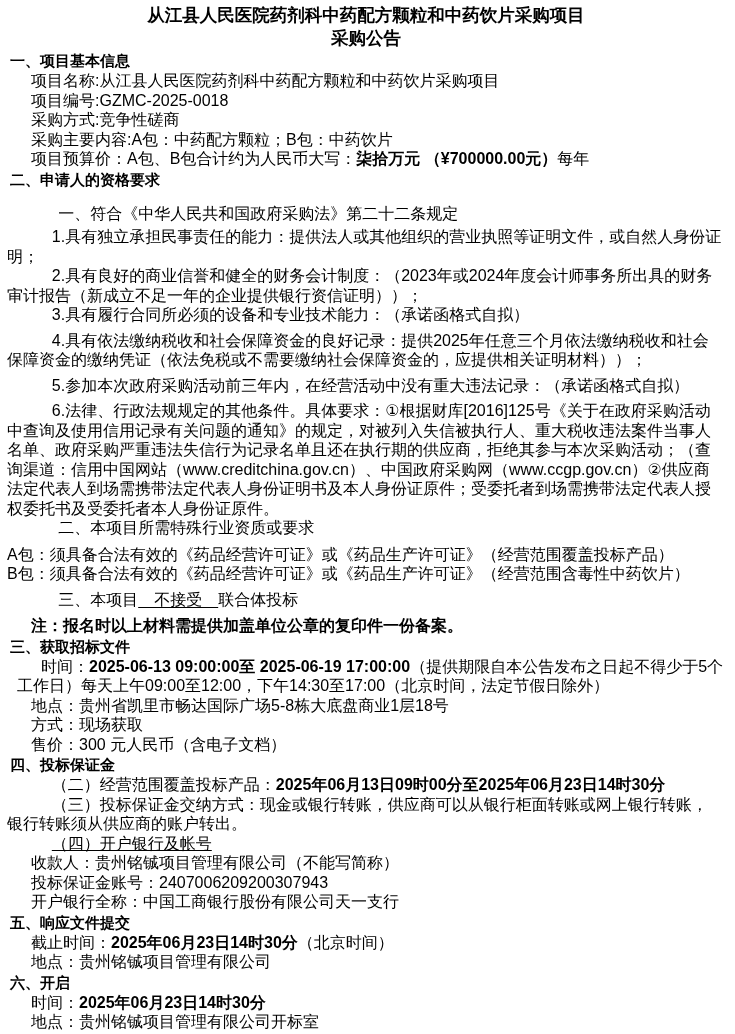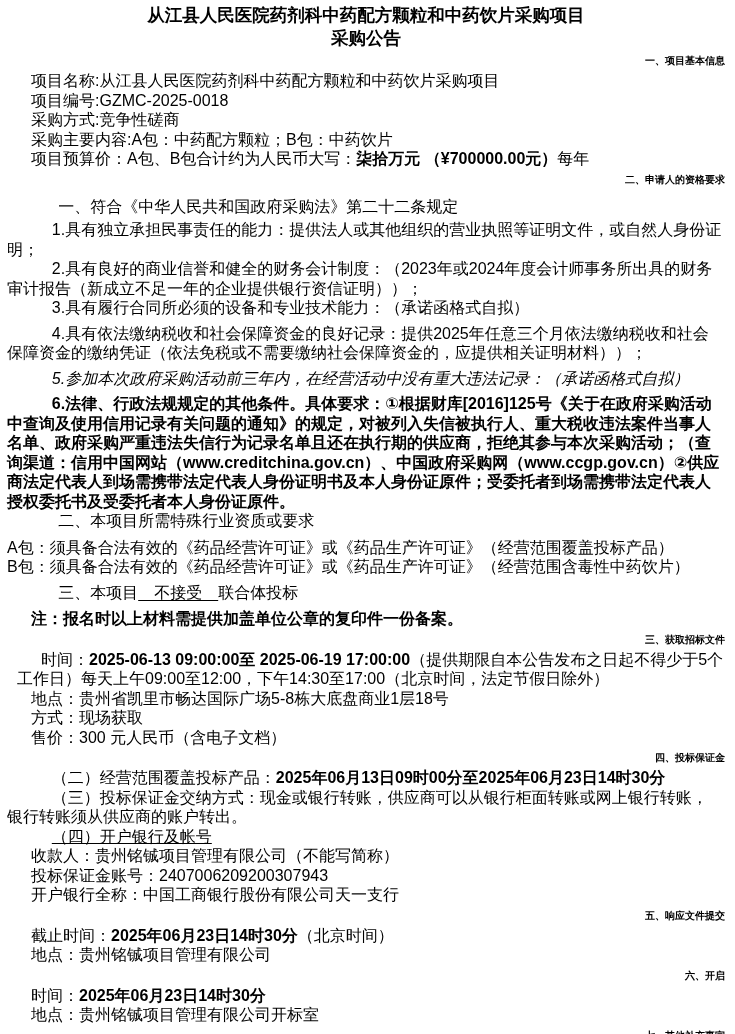--- a/index.html
+++ b/index.html
@@ -5,23 +5,22 @@
   html,body{margin:0;padding:0;}
   body{
     width:735px;height:1034px;overflow:hidden;background:#ffffff;color:#000000;
     font-family:"Liberation Sans","DejaVu Sans",sans-serif;
   }
   .page{width:735px;height:1034px;box-sizing:border-box;padding:4px 10px 0 7px;}
   .doc-title{
     text-align:center;font-weight:bold;font-size:17.5px;line-height:23px;
   }
   .sec-heading{
-    font-weight:bold;font-size:10px;line-height:20px;margin:1px 0 0 0;
+    font-weight:bold;font-size:15px;line-height:20px;margin:1px 0 0 0;
     text-indent:0.2em;
-    text-align:right;
   }
   .para{
     margin:0;font-size:16px;line-height:19.5px;max-width:716px;
   }
   .para .b{font-weight:bold;}
   .para .u{text-decoration:underline;text-underline-offset:2px;}
   .para.bold-all{font-weight:bold;}
 </style>
 </head>
 <body>
@@ -33,27 +32,27 @@
       <div>
         <div class="sec-heading">一、项目基本信息</div>
         <p class="para" style="text-indent: 1.5em;"><span>项目名称:从江县人民医院药剂科中药配方颗粒和中药饮片采购项目</span></p>
         <p class="para" style="text-indent: 1.5em;"><span>项目编号:GZMC-2025-0018</span></p>
         <p class="para" style="text-indent: 1.5em;"><span>采购方式:竞争性磋商</span></p>
         <p class="para" style="text-indent: 1.5em;"><span>采购主要内容:A包：中药配方颗粒；B包：中药饮片</span></p>
         <p class="para" style="text-indent: 1.5em;"><span>项目预算价：A包、B包合计约为人民币大写：</span><span class="b">柒拾万元 （¥700000.00元）</span><span>每年</span></p>
       </div>
       <div>
         <div class="sec-heading">二、申请人的资格要求</div>
-        <p class="para" style="text-indent: 3.2em; margin-top: 7px;"><span>一、符合《中华人民共和国政府采购法》第二十二条规定</span></p>
+        <p class="para" style="text-indent: 3.2em; margin-top: 14px;"><span>一、符合《中华人民共和国政府采购法》第二十二条规定</span></p>
         <p class="para" style="text-indent: 2.8em; margin-top: 4px;"><span>1.具有独立承担民事责任的能力：提供法人或其他组织的营业执照等证明文件，或自然人身份证明；</span></p>
         <p class="para" style="text-indent: 2.8em;"><span>2.具有良好的商业信誉和健全的财务会计制度：（2023年或2024年度会计师事务所出具的财务审计报告（新成立不足一年的企业提供银行资信证明））；</span></p>
         <p class="para" style="text-indent: 2.8em;"><span>3.具有履行合同所必须的设备和专业技术能力：（承诺函格式自拟）</span></p>
         <p class="para" style="text-indent: 2.8em; margin-top: 6px;"><span>4.具有依法缴纳税收和社会保障资金的良好记录：提供2025年任意三个月依法缴纳税收和社会保障资金的缴纳凭证（依法免税或不需要缴纳社会保障资金的，应提供相关证明材料））；</span></p>
-        <p class="para" style="text-indent: 2.8em; margin-top: 6px; font-style: italic;"><span>5.参加本次政府采购活动前三年内，在经营活动中没有重大违法记录：（承诺函格式自拟）</span></p>
-        <p class="para" style="text-indent: 2.8em; margin-top: 6px; font-weight: bold;"><span>6.法律、行政法规规定的其他条件。具体要求：①根据财库[2016]125号《关于在政府采购活动中查询及使用信用记录有关问题的通知》的规定，对被列入失信被执行人、重大税收违法案件当事人名单、政府采购严重违法失信行为记录名单且还在执行期的供应商，拒绝其参与本次采购活动；（查询渠道：信用中国网站（www.creditchina.gov.cn）、中国政府采购网（www.ccgp.gov.cn）②供应商法定代表人到场需携带法定代表人身份证明书及本人身份证原件；受委托者到场需携带法定代表人授权委托书及受委托者本人身份证原件。</span></p>
+        <p class="para" style="text-indent: 2.8em; margin-top: 6px;"><span>5.参加本次政府采购活动前三年内，在经营活动中没有重大违法记录：（承诺函格式自拟）</span></p>
+        <p class="para" style="text-indent: 2.8em; margin-top: 6px;"><span>6.法律、行政法规规定的其他条件。具体要求：①根据财库[2016]125号《关于在政府采购活动中查询及使用信用记录有关问题的通知》的规定，对被列入失信被执行人、重大税收违法案件当事人名单、政府采购严重违法失信行为记录名单且还在执行期的供应商，拒绝其参与本次采购活动；（查询渠道：信用中国网站（www.creditchina.gov.cn）、中国政府采购网（www.ccgp.gov.cn）②供应商法定代表人到场需携带法定代表人身份证明书及本人身份证原件；受委托者到场需携带法定代表人授权委托书及受委托者本人身份证原件。</span></p>
         <p class="para" style="text-indent: 3.2em; "><span>二、本项目所需特殊行业资质或要求</span></p>
         <p class="para" style="text-indent: 0em; margin-top: 7px;"><span>A包：须具备合法有效的《药品经营许可证》或《药品生产许可证》（经营范围覆盖投标产品）</span></p>
         <p class="para" style="text-indent: 0em;"><span>B包：须具备合法有效的《药品经营许可证》或《药品生产许可证》（经营范围含毒性中药饮片）</span></p>
         <p class="para" style="text-indent: 3.2em; margin-top: 6px;"><span>三、本项目</span><span class="u">　不接受　</span><span>联合体投标</span></p>
         <p class="para bold-all" style="text-indent: 1.5em; margin-top: 7px;"><span>注：报名时以上材料需提供加盖单位公章的复印件一份备案。</span></p>
       </div>
       <div>
         <div class="sec-heading">三、获取招标文件</div>
         <p class="para" style="text-indent: 1.5em; margin-left: 10px;"><span>时间：</span><span class="b">2025-06-13 09:00:00至 2025-06-19 17:00:00</span><span>（提供期限自本公告发布之日起不得少于5个工作日）每天上午09:00至12:00，下午14:30至17:00（北京时间，法定节假日除外）</span></p>
         <p class="para" style="text-indent: 1.5em;"><span>地点：贵州省凯里市畅达国际广场5-8栋大底盘商业1层18号</span></p>

